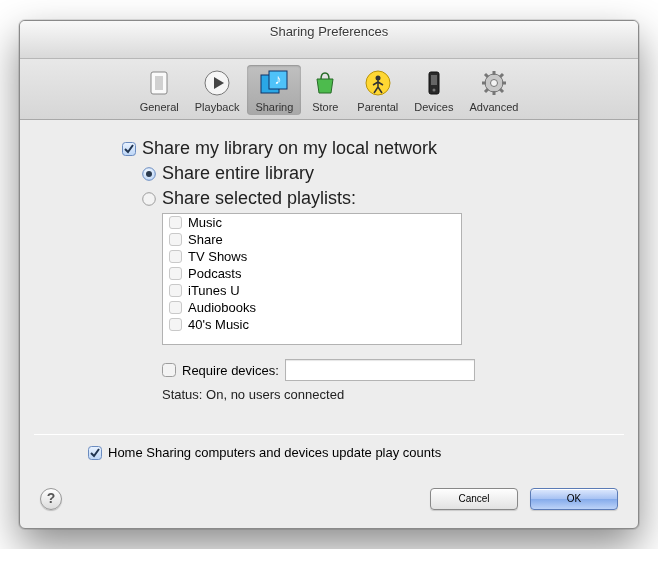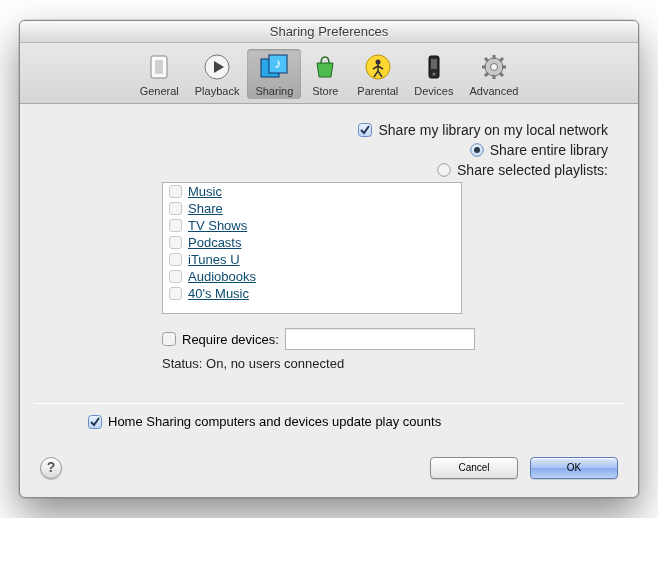--- a/index.html
+++ b/index.html
@@ -14,21 +14,21 @@
   }
   .window {
     width: 620px;
     background: #ededed;
     border: 1px solid #8a8a8a;
     border-radius: 6px;
     box-shadow: 0 18px 40px rgba(0,0,0,0.45), 0 0 0 1px rgba(0,0,0,0.1);
     overflow: hidden;
   }
   .titlebar {
-    height: 22px;
+    height: 38px;
     background: linear-gradient(#f9f9f9, #d9d9d9);
     border-bottom: 1px solid #b7b7b7;
     text-align: center;
     font-size: 13px;
     color: #3a3a3a;
     line-height: 22px;
     text-shadow: 0 1px 0 #fff;
   }
   .toolbar {
     display: flex;
@@ -60,24 +60,23 @@
     display: flex;
     align-items: center;
     justify-content: center;
   }
   .content {
     padding: 18px 30px 8px 30px;
   }
   .row {
     display: flex;
     align-items: center;
-    font-size: 14px;
+    font-size: 18px;
     color: #222;
     margin-bottom: 4px;
-    justify-content: flex-end;
   }
   .indent1 { padding-left: 72px; }
   .indent2 { padding-left: 92px; }
   .aqua-check, .aqua-radio {
     width: 14px;
     height: 14px;
     margin-right: 6px;
   }
   .playlist-box {
     margin-left: 112px;
@@ -88,22 +87,21 @@
     box-shadow: inset 0 1px 0 rgba(255,255,255,0.8);
     overflow: hidden;
     margin-bottom: 14px;
     margin-top: 2px;
   }
   .playlist-item {
     display: flex;
     align-items: center;
     padding: 1px 6px;
     font-size: 13px;
-    color: #0c4a6e;
-    text-decoration: underline;
+    color: #000000;
   }
   .dim-check {
     width: 13px;
     height: 13px;
     border: 1px solid #c9c9c9;
     border-radius: 3px;
     background: #f5f5f5;
     margin-right: 6px;
     flex-shrink: 0;
   }

